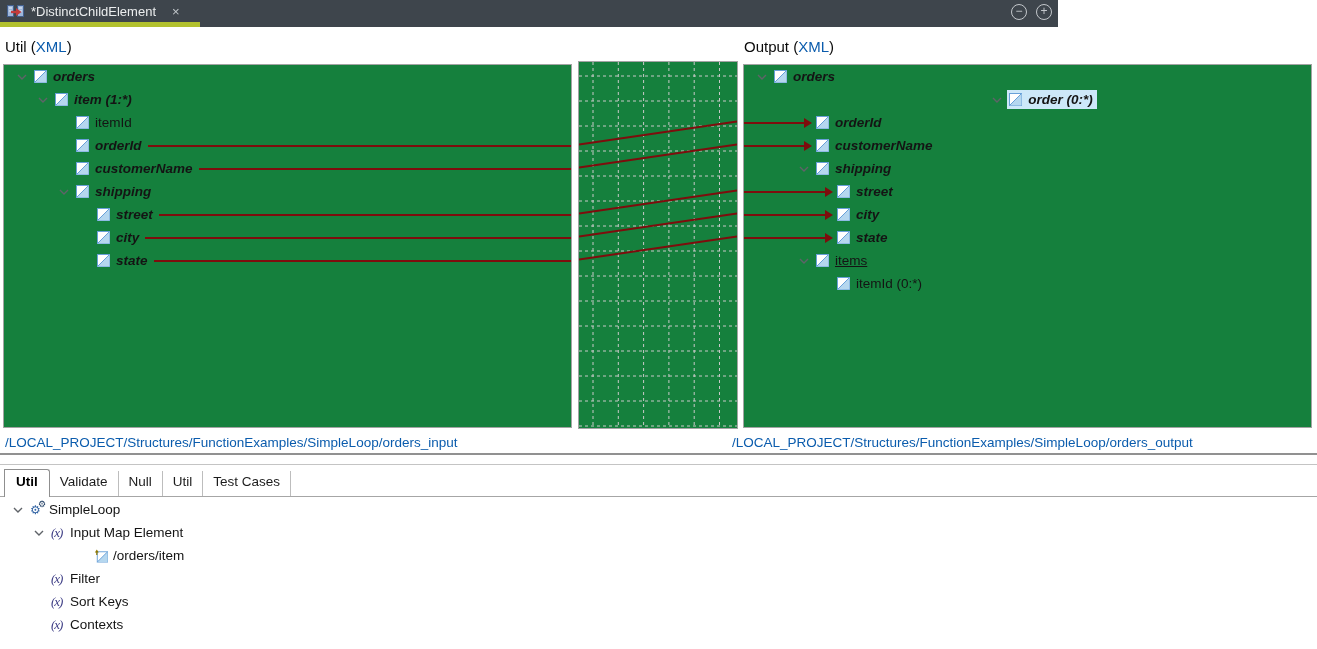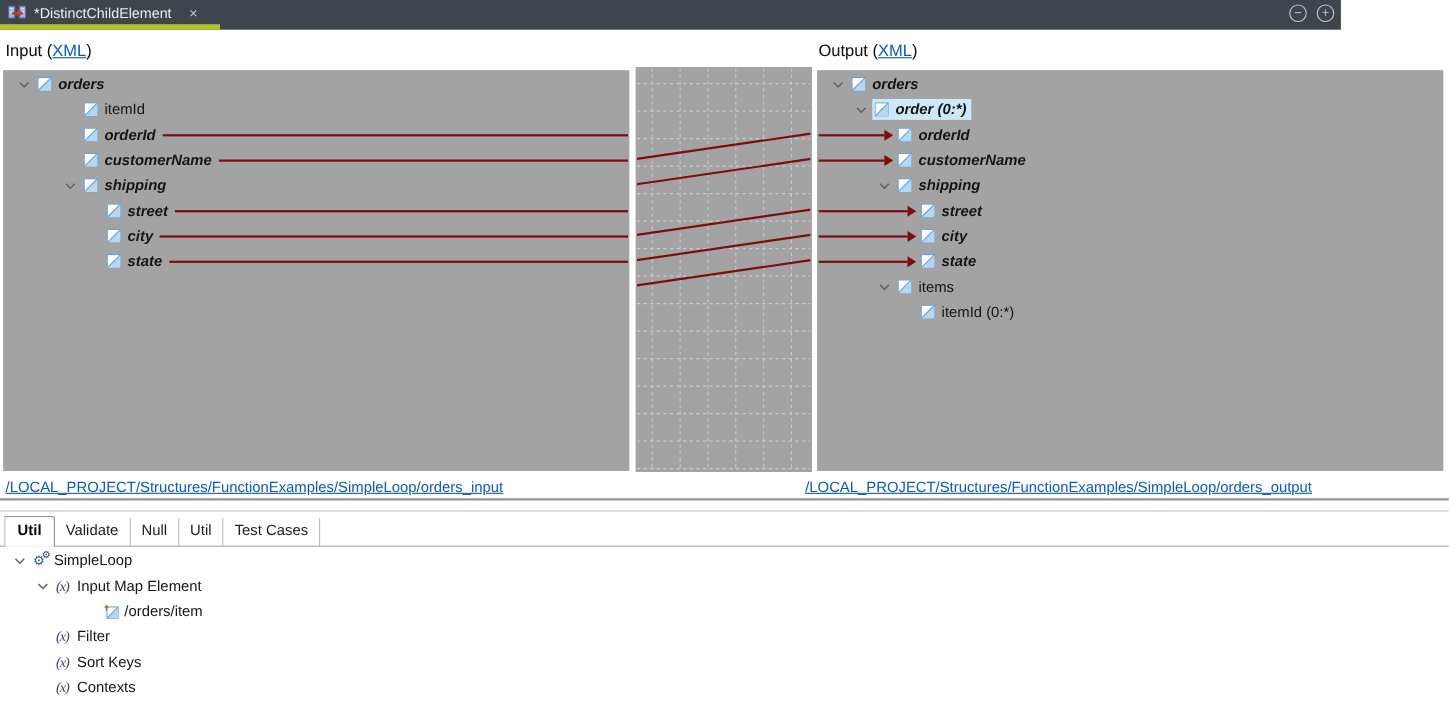--- a/index.html
+++ b/index.html
@@ -5,38 +5,38 @@
   html,body{margin:0;padding:0;}
   body{
     width:1317px;height:649px;position:relative;overflow:hidden;
     background:#fff;font-family:"Liberation Sans",sans-serif;
     -webkit-font-smoothing:antialiased;
   }
   :root{
     --wire:#7d0d0d; --sel:#cde8f9; --link:#0b5cad; --accent:#b2c12e; --tbar:#3e454c;
   }
   
-  .titlebar{position:absolute;left:0;top:0;width:1219px;height:27px;background:var(--tbar);}
+  .titlebar{position:absolute;left:0;top:0;width:1058px;height:27px;background:var(--tbar);}
   .tab{position:absolute;left:0;top:0;height:22px;display:flex;align-items:center;
        padding-left:7px;color:#ebedee;font-size:13px;}
   .tabicon{display:inline-flex;margin-right:7px;}
   .tabclose{margin-left:16px;color:#c2c7cb;font-size:13px;cursor:pointer;}
   .tab-underline{position:absolute;left:0;top:22px;width:200px;height:5px;background:var(--accent);}
   .winctrls{position:absolute;right:6px;top:4px;display:flex;gap:9px;}
   .ctl{width:14px;height:14px;border:1.4px solid #c3c7cb;border-radius:50%;color:#c3c7cb;
        font-size:12px;line-height:13px;text-align:center;display:inline-block;}
   
   .hdr{position:absolute;top:38px;font-size:15px;color:#0b0b0b;}
   #hdr-in{left:5px;} #hdr-out{left:744px;}
-  .xml{color:var(--link);text-decoration:underline;cursor:pointer;text-align:center;}
+  .xml{color:var(--link);cursor:pointer;text-align:center;}
   .pathlink{position:absolute;top:435px;font-size:13.5px;color:var(--link);
-            text-decoration:underline;cursor:pointer;white-space:nowrap;}
+            cursor:pointer;white-space:nowrap;}
   #link-in{left:5px;} #link-out{left:732px;text-align:center;}
   
-  .panel{position:absolute;background:#a3a3a3;border:1px solid #a3a3a3;box-sizing:border-box;overflow:hidden;}
+  .panel{position:absolute;background:#15803d;border:1px solid #a3a3a3;box-sizing:border-box;overflow:hidden;}
   #panel-in{left:3px;top:64px;width:569px;height:364px;}
   #panel-mid{left:578px;top:61px;width:160px;height:368px;}
   #panel-out{left:743px;top:64px;width:569px;height:364px;}
   
   .trow{height:23px;display:flex;align-items:center;position:relative;
         font-size:13.5px;color:#141414;white-space:nowrap;}
   .chev{width:21px;flex:0 0 21px;display:inline-flex;align-items:center;justify-content:center;}
   .nwrap{display:inline-flex;align-items:center;padding:2px 4px 2px 2px;}
   .sel{background:var(--sel);}
   .nicon{width:14px;flex:0 0 14px;display:inline-flex;align-items:center;}
@@ -83,39 +83,56 @@
     <span class="tabtitle">*DistinctChildElement</span>
     <span class="tabclose">×</span>
   </div>
   <div class="tab-underline"></div>
   <div class="winctrls">
     <span class="ctl">−</span>
     <span class="ctl">+</span>
   </div>
 </div>
 
-<div class="hdr" id="hdr-in"><span>Input (</span><a class="xml">XML</a><span>)</span></div>
+<div class="hdr" id="hdr-in"><span>Util (</span><a class="xml">XML</a><span>)</span></div>
 <div class="hdr" id="hdr-out"><span>Output (</span><a class="xml">XML</a><span>)</span></div>
 
 <div class="panel" id="panel-in">
     <div class="trow" style="padding-left: 7px;">
       <span class="chev">
         <svg width="16" height="16" viewBox="0 0 16 16">
           <path d="M4 6l4 4 4-4" fill="none" stroke="#5f6368" stroke-width="1.4"></path>
         </svg>
       </span>
       <span class="nwrap">
         <span class="nicon">
           <svg width="13" height="13" viewBox="0 0 13 13">
             <rect x=".5" y=".5" width="12" height="12" fill="#fff" stroke="#68a0d8"></rect>
             <path d="M.5 12.5L12.5.5v12z" fill="#b5d7ef"></path>
             <path d="M.5 12.5L12.5.5" stroke="#68a0d8"></path>
           </svg>
         </span>
         <span class="lbl bi">orders</span>
+      </span>
+    </div>
+    <div class="trow" style="padding-left: 28px;">
+      <span class="chev">
+        <svg width="16" height="16" viewBox="0 0 16 16">
+          <path d="M4 6l4 4 4-4" fill="none" stroke="#5f6368" stroke-width="1.4"></path>
+        </svg>
+      </span>
+      <span class="nwrap">
+        <span class="nicon">
+          <svg width="13" height="13" viewBox="0 0 13 13">
+            <rect x=".5" y=".5" width="12" height="12" fill="#fff" stroke="#68a0d8"></rect>
+            <path d="M.5 12.5L12.5.5v12z" fill="#b5d7ef"></path>
+            <path d="M.5 12.5L12.5.5" stroke="#68a0d8"></path>
+          </svg>
+        </span>
+        <span class="lbl bi">item (1:*)</span>
       </span>
     </div>
     <div class="trow" style="padding-left: 49px;">
       <span class="chev"></span>
       <span class="nwrap">
         <span class="nicon">
           <svg width="13" height="13" viewBox="0 0 13 13">
             <rect x=".5" y=".5" width="12" height="12" fill="#fff" stroke="#68a0d8"></rect>
             <path d="M.5 12.5L12.5.5v12z" fill="#b5d7ef"></path>
             <path d="M.5 12.5L12.5.5" stroke="#68a0d8"></path>
@@ -255,21 +272,21 @@
         <span class="nicon">
           <svg width="13" height="13" viewBox="0 0 13 13">
             <rect x=".5" y=".5" width="12" height="12" fill="#fff" stroke="#68a0d8"></rect>
             <path d="M.5 12.5L12.5.5v12z" fill="#b5d7ef"></path>
             <path d="M.5 12.5L12.5.5" stroke="#68a0d8"></path>
           </svg>
         </span>
         <span class="lbl bi">orders</span>
       </span>
     </div>
-    <div class="trow" style="padding-left: 28px;">
+    <div class="trow" style="padding-left: 28px; justify-content: center;">
       <span class="chev">
         <svg width="16" height="16" viewBox="0 0 16 16">
           <path d="M4 6l4 4 4-4" fill="none" stroke="#5f6368" stroke-width="1.4"></path>
         </svg>
       </span>
       <span class="nwrap sel">
         <span class="nicon">
           <svg width="13" height="13" viewBox="0 0 13 13">
             <rect x=".5" y=".5" width="12" height="12" fill="#fff" stroke="#68a0d8"></rect>
             <path d="M.5 12.5L12.5.5v12z" fill="#b5d7ef"></path>
@@ -359,21 +376,21 @@
           <svg width="13" height="13" viewBox="0 0 13 13">
             <rect x=".5" y=".5" width="12" height="12" fill="#fff" stroke="#68a0d8"></rect>
             <path d="M.5 12.5L12.5.5v12z" fill="#b5d7ef"></path>
             <path d="M.5 12.5L12.5.5" stroke="#68a0d8"></path>
           </svg>
         </span>
         <span class="lbl bi">state</span>
       </span>
       <span class="aline" style="width:81px"></span>
     </div>
-    <div class="trow" style="padding-left: 49px;">
+    <div class="trow" style="padding-left: 49px; text-decoration: underline;">
       <span class="chev">
         <svg width="16" height="16" viewBox="0 0 16 16">
           <path d="M4 6l4 4 4-4" fill="none" stroke="#5f6368" stroke-width="1.4"></path>
         </svg>
       </span>
       <span class="nwrap">
         <span class="nicon">
           <svg width="13" height="13" viewBox="0 0 13 13">
             <rect x=".5" y=".5" width="12" height="12" fill="#fff" stroke="#68a0d8"></rect>
             <path d="M.5 12.5L12.5.5v12z" fill="#b5d7ef"></path>

